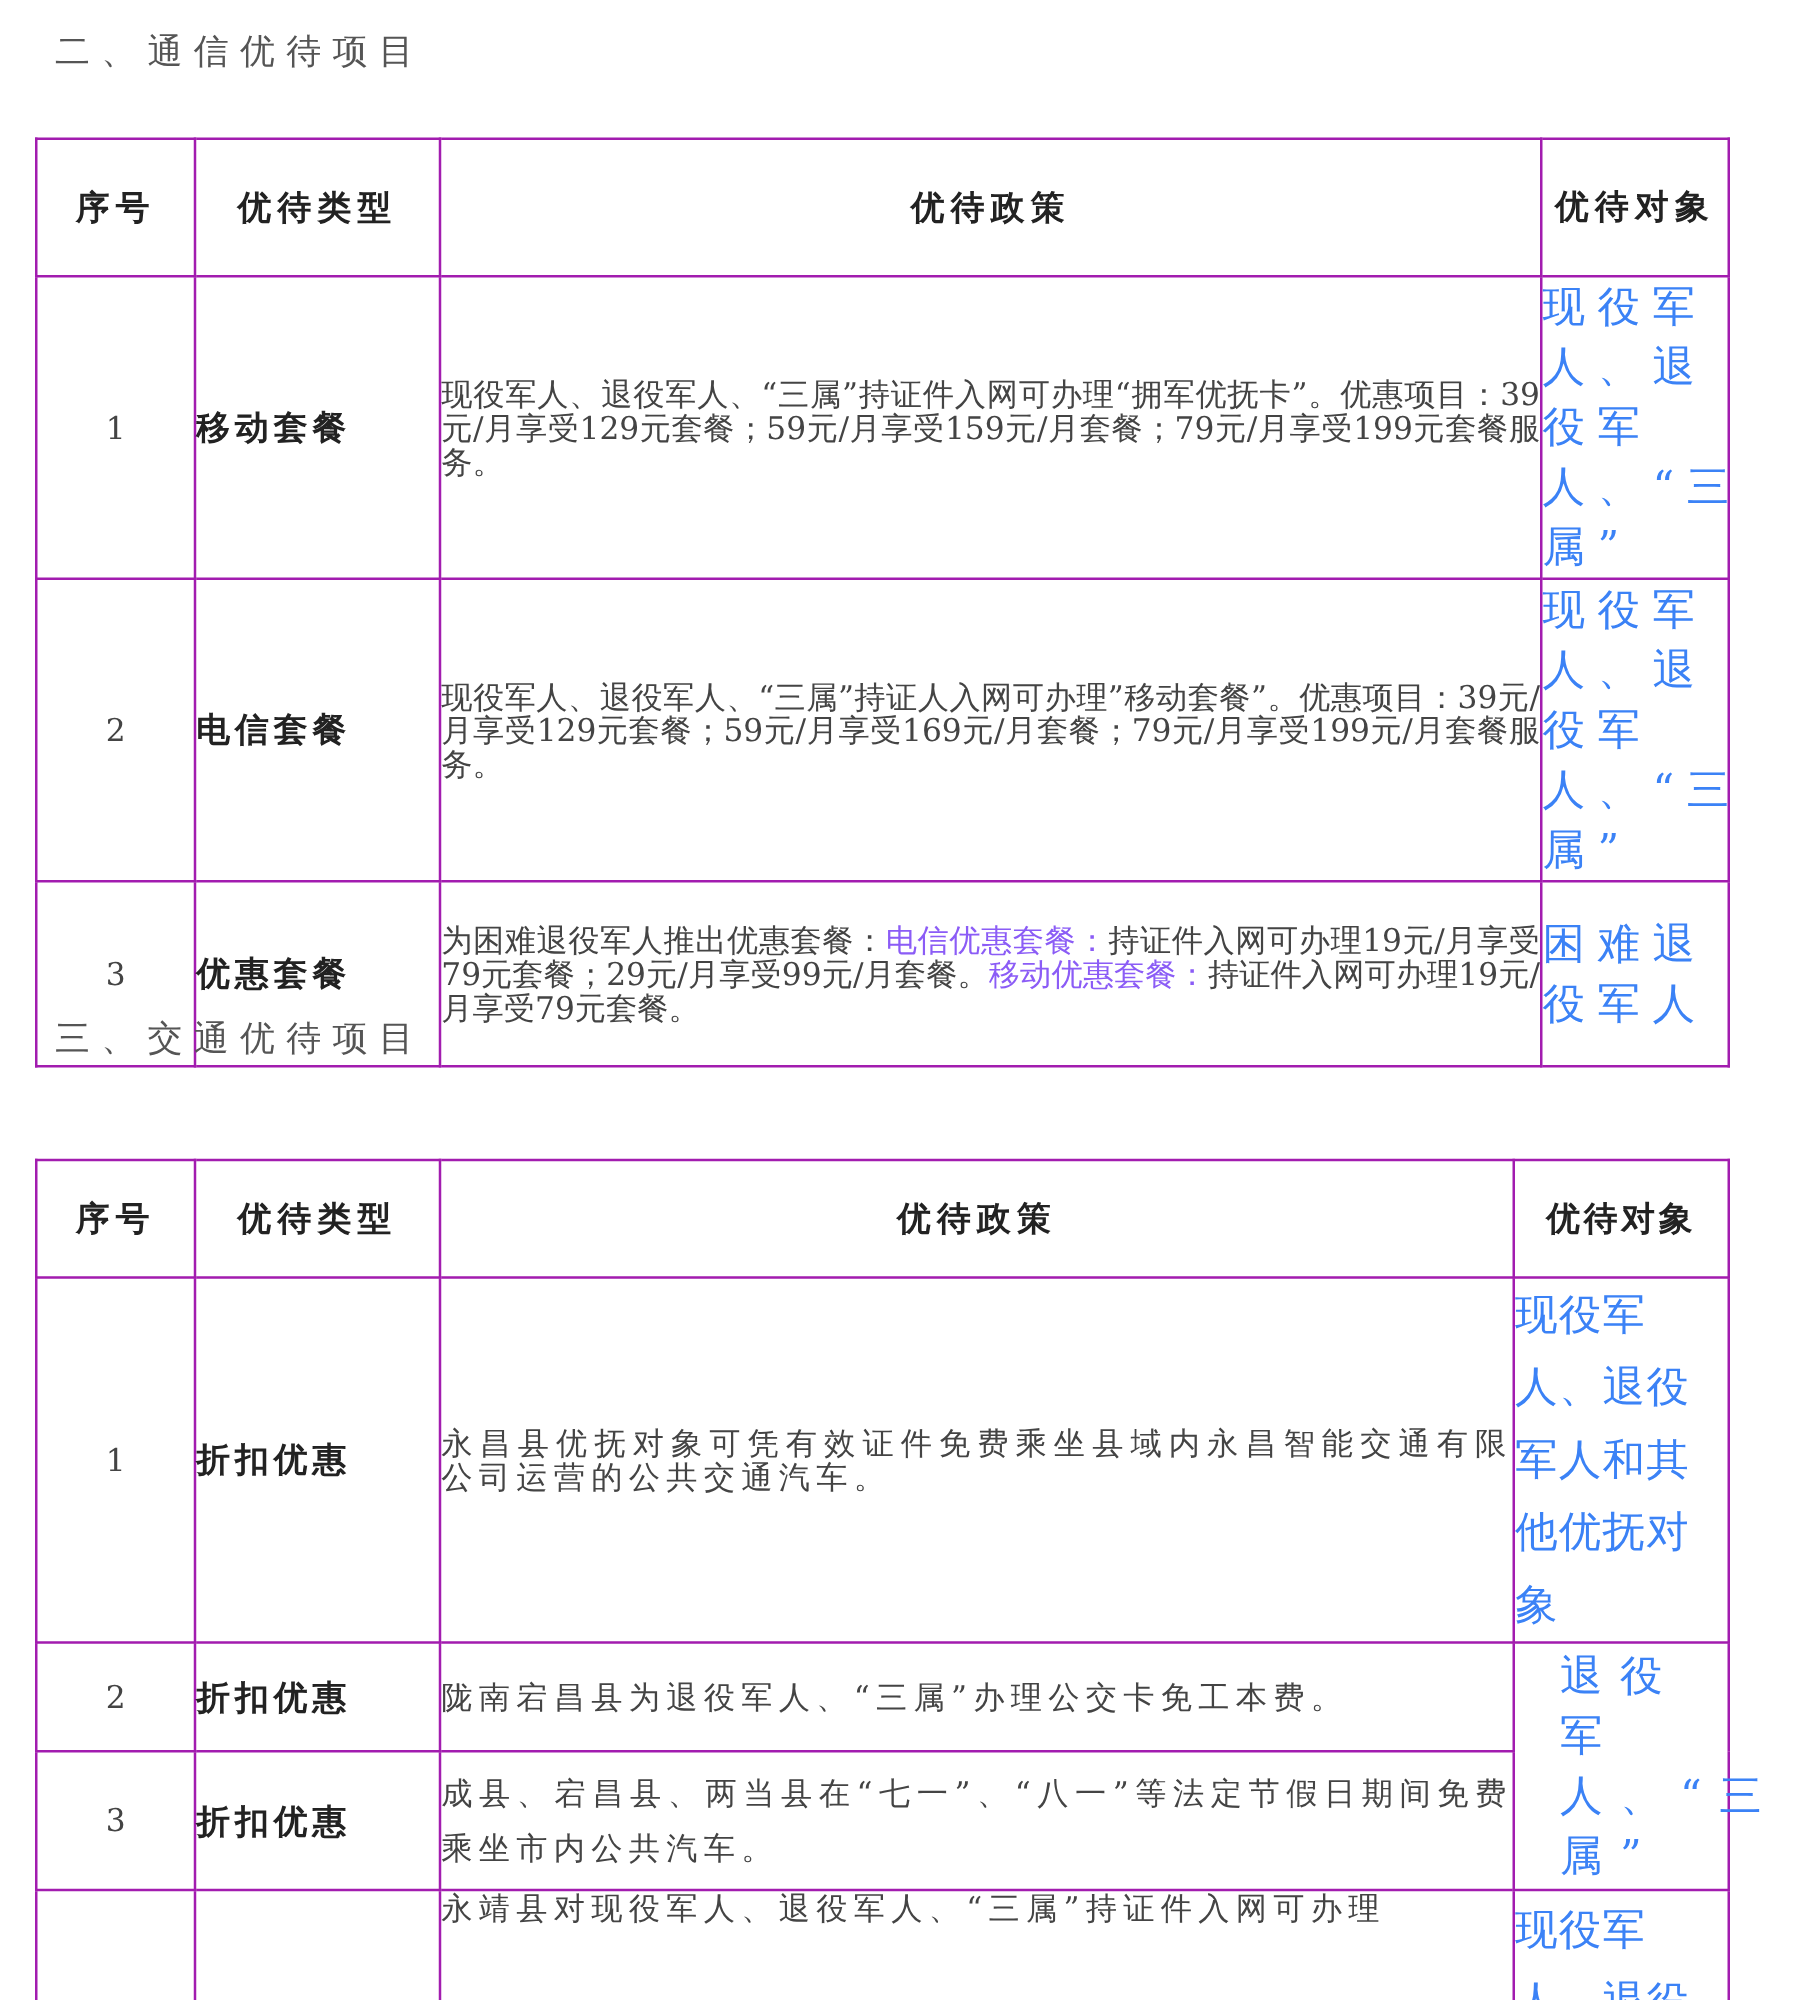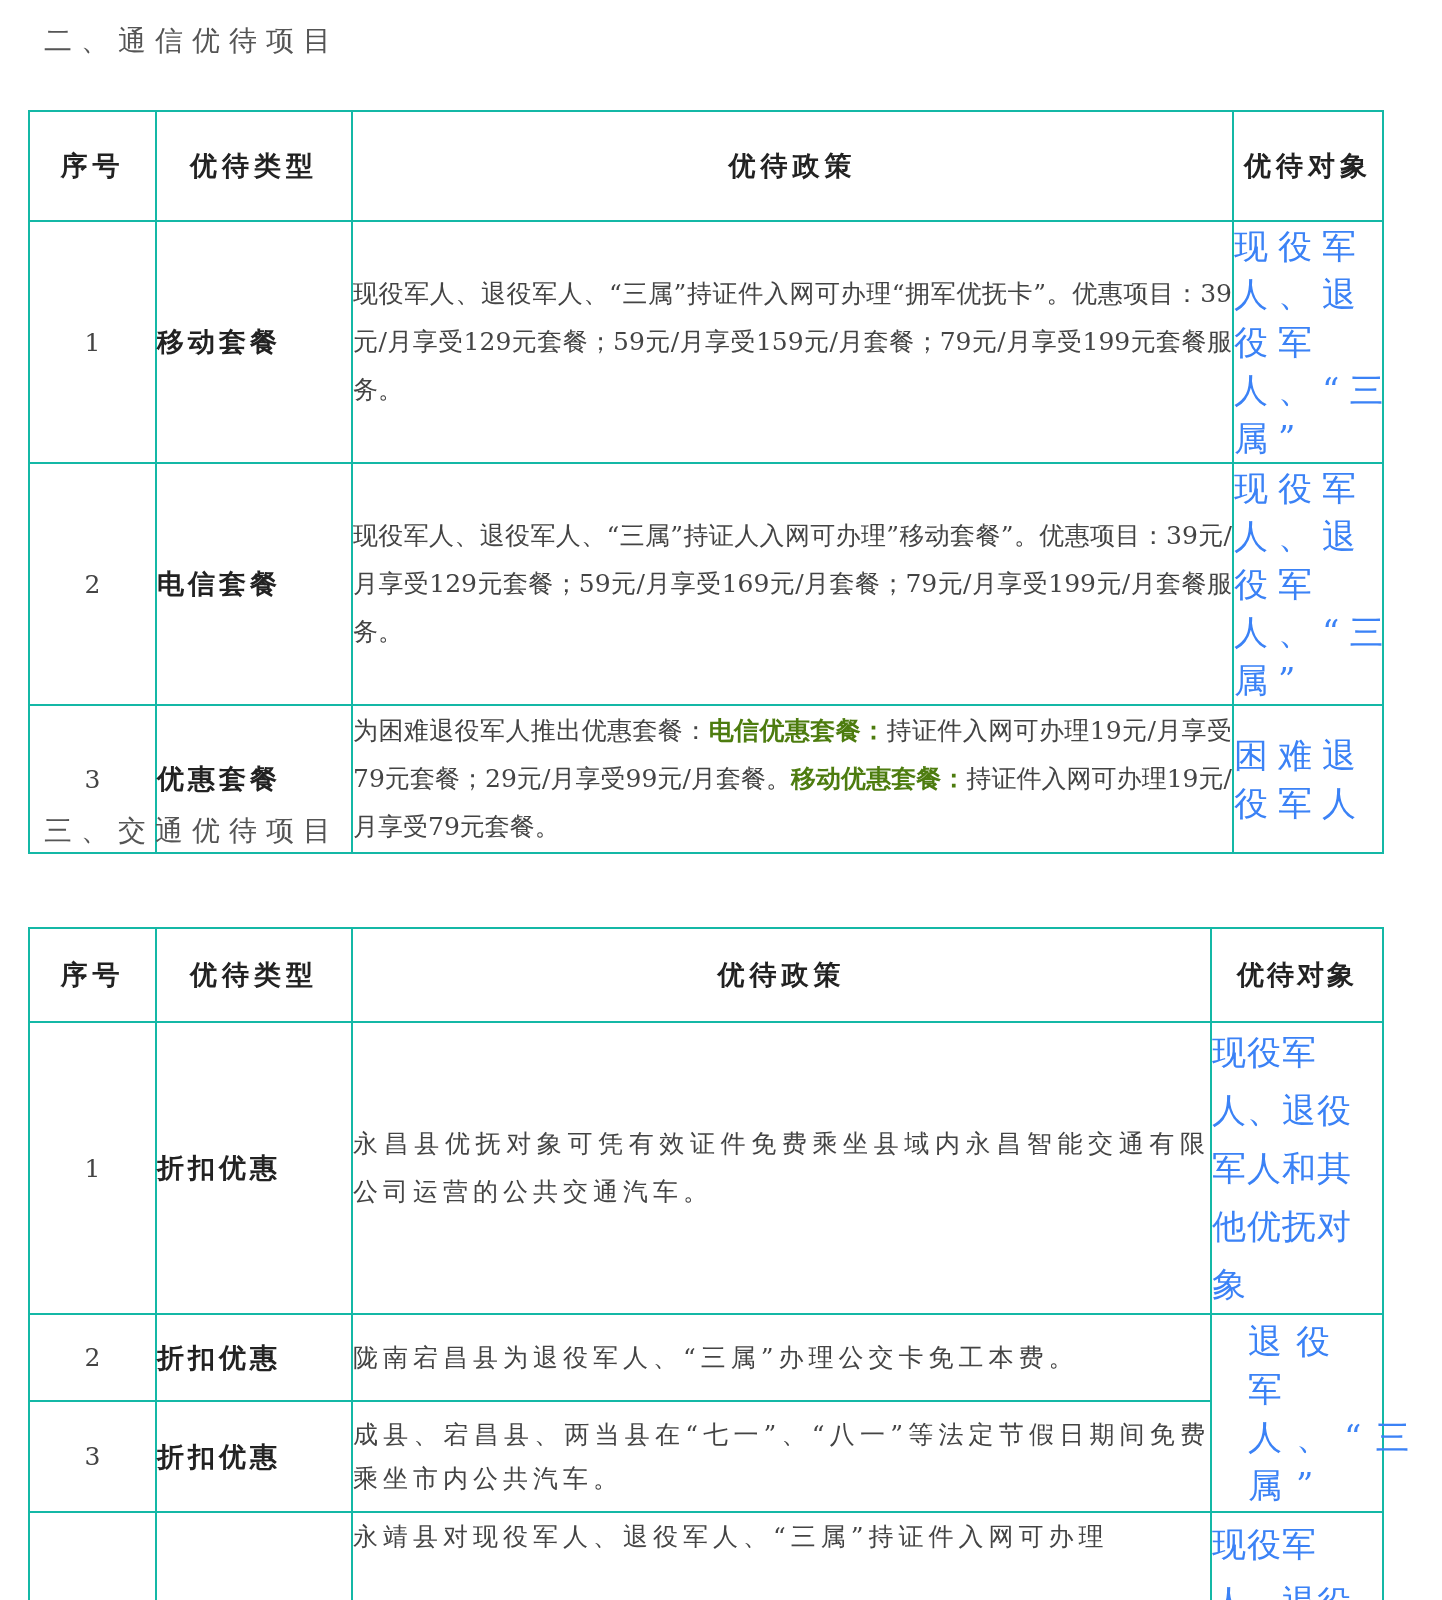--- a/index.html
+++ b/index.html
@@ -26,21 +26,21 @@
       margin: 0;
     }
     table.doc-table {
       position: absolute;
       left: 28px;
       border-collapse: collapse;
       table-layout: fixed;
       width: 1354px;
     }
     table.doc-table td, table.doc-table th {
-      border: 2px solid #14b8a6;
+      border: 2px solid #a21caf;
       padding: 0;
       vertical-align: middle;
     }
     th {
       font-weight: bold;
       font-size: 27px;
       color: #222222;
       text-align: center;
       letter-spacing: 5px;
       font-family: "DejaVu Serif", serif;
@@ -51,40 +51,40 @@
       color: #444444;
     }
     td.type {
       font-weight: bold;
       font-size: 27px;
       color: #222222;
       letter-spacing: 4px;
     }
     td.policy {
       font-size: 25px;
-      line-height: 48px;
+      line-height: 27px;
       color: #444444;
       padding: 0 12px 0 14px;
       text-align: justify;
     }
     td.policy.spaced {
       letter-spacing: 5px;
     }
     td.target {
       font-size: 34px;
       line-height: 48px;
       color: #3b82f6;
       padding: 0 10px 0 14px;
       letter-spacing: 10px;
     }
     td.target.tight {
       letter-spacing: 1px;
       line-height: 58px;
     }
-    .bold-run { font-weight: bold; color: #4d7c0f; }
+    .bold-run { font-weight: normal; color: #8b5cf6; }
     .top { vertical-align: top !important; }
   </style>
 </head>
 <body>
 
 <h2 class="section-title" style="top:22px;">二、通信优待项目</h2>
 
 <table class="doc-table" style="top:110px;">
   <colgroup>
     <col style="width:127px">

